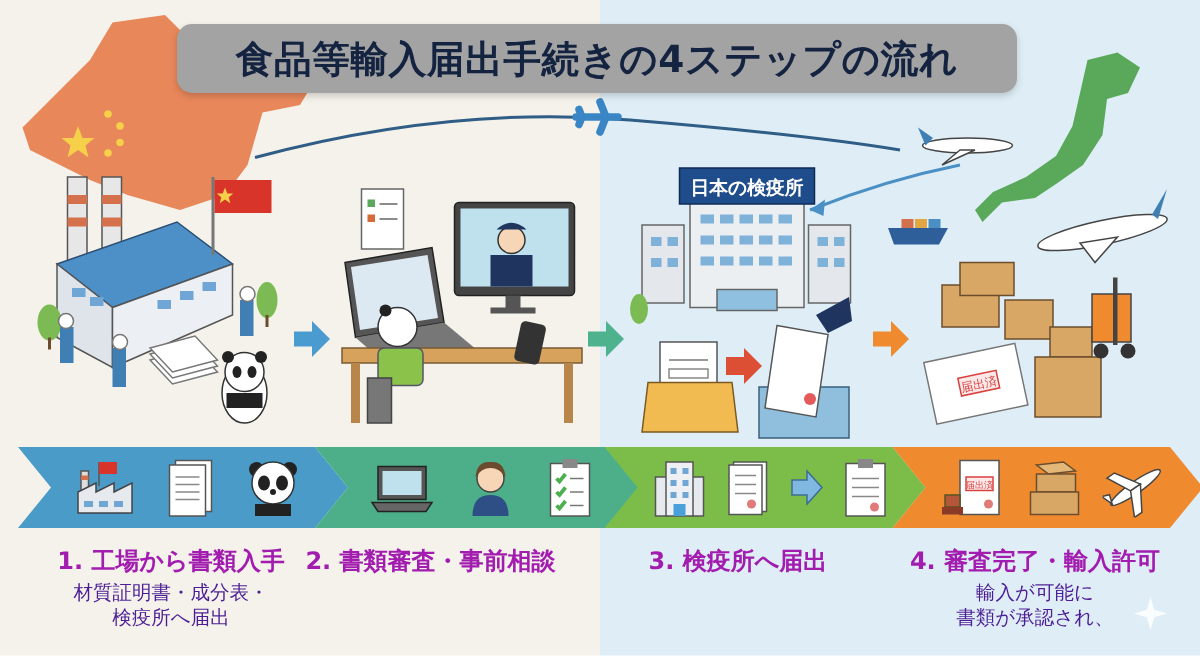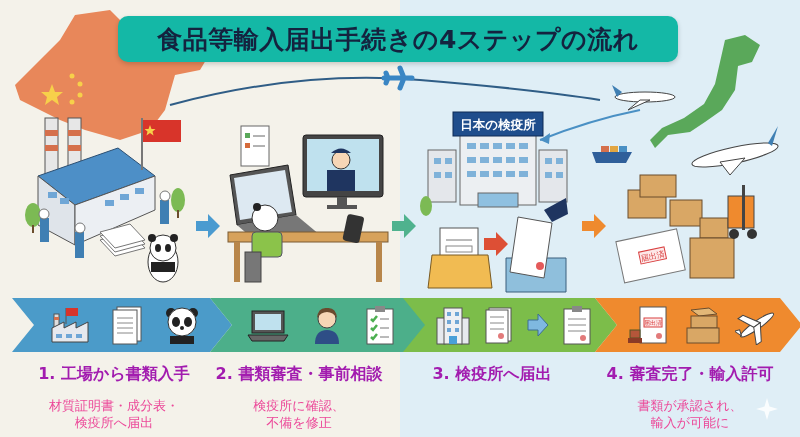--- a/index.html
+++ b/index.html
@@ -8,37 +8,37 @@
     font-family: "DejaVu Sans", "Liberation Sans", sans-serif;
     position: relative;
     background: linear-gradient(90deg, #f4f2ea 0%, #f4f2ea 50%, #dfeef6 50%, #dfeef6 100%);
     color: #1d2a44;
   }
   .abs { position: absolute; }
 
   
   .title-box {
     position: absolute; left: 118px; top: 16px; width: 560px; height: 46px;
-    background: #14b8a6; border-radius: 10px;
+    background: #a3a3a3; border-radius: 10px;
     box-shadow: 0 2px 5px rgba(0,0,0,0.18);
     display: flex; align-items: center; justify-content: center;
     z-index: 5;
   }
   .title-text { font-size: 25px; font-weight: bold; color: #14233f; letter-spacing: 0.5px; }
 
   
   .scene { position: absolute; left: 0; top: 0; width: 800px; height: 295px; }
 
   
   .ribbon-row { position: absolute; left: 0; top: 296px; width: 800px; height: 60px; }
 
   
   .caption { position: absolute; top: 364px; width: 200px; text-align: center; }
   .cap-title { font-size: 16px; font-weight: bold; color: #a21caf; white-space: nowrap; }
-  .cap-desc { font-size: 13px; color: #ec4899; line-height: 17px; margin-top: 12px; }
+  .cap-desc { font-size: 13px; color: #4c1d95; line-height: 17px; margin-top: 2px; }
   .cap-desc span { display: block; }
 </style>
 </head>
 <body>
 
 <div class="scene">
   <svg width="800" height="295" viewBox="0 0 800 295">
 
     <path d="M15,85 L45,55 L60,40 L75,15 L110,10 L130,30 L170,35 L190,25 L215,45 L200,70 L175,75 L165,110 L150,130 L120,140 L85,130 L60,120 L40,110 L20,100 Z" fill="#e8875a"></path>
     <polygon points="52,84 55,92 63,92 57,97 59,105 52,100 45,105 47,97 41,92 49,92" fill="#f7d04a"></polygon>
@@ -360,46 +360,42 @@
   <div class="cap-title">
     <span>1.</span>
     <span>工場から書類入手</span>
   </div>
   <div class="cap-desc">
     <span>材質証明書・成分表・</span>
     <span>検疫所へ届出</span>
   </div>
 </div>
 
-<div class="caption" style="left:199px">
+<div class="caption" style="left:187px">
   <div class="cap-title">
     <span>2.</span>
     <span>書類審査・事前相談</span>
-  </div>
-  <div class="cap-desc">
-    <span>検疫所に確認、</span>
-    <span>不備を修正</span>
   </div>
 </div>
 
 <div class="caption" style="left:392px">
   <div class="cap-title">
     <span>3.</span>
     <span>検疫所へ届出</span>
   </div>
   <div class="cap-desc">
   </div>
 </div>
 
 <div class="caption" style="left:590px">
   <div class="cap-title">
     <span>4.</span>
     <span>審査完了・輸入許可</span>
   </div>
   <div class="cap-desc">
+    <span>輸入が可能に</span>
     <span>書類が承認され、</span>
-    <span>輸入が可能に</span>
   </div>
 </div>
 
 <svg class="abs" style="left:756px;top:398px" width="22" height="22">
   <polygon points="11,0 13.5,8.5 22,11 13.5,13.5 11,22 8.5,13.5 0,11 8.5,8.5" fill="#ffffff" opacity="0.85"></polygon>
 </svg>
 
 </body></html>

